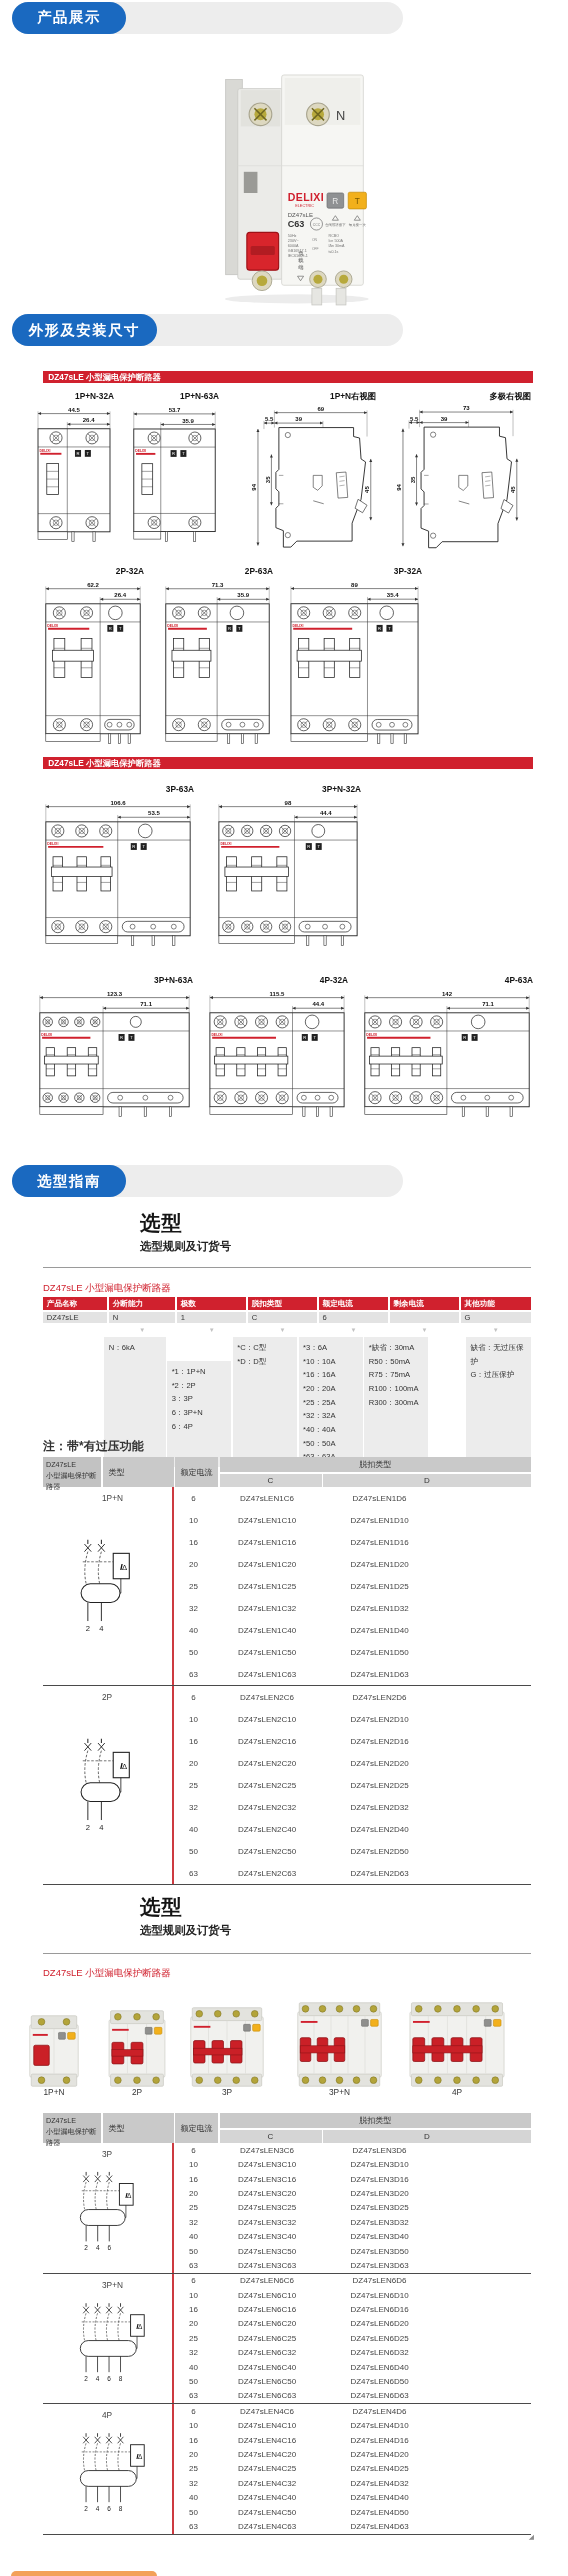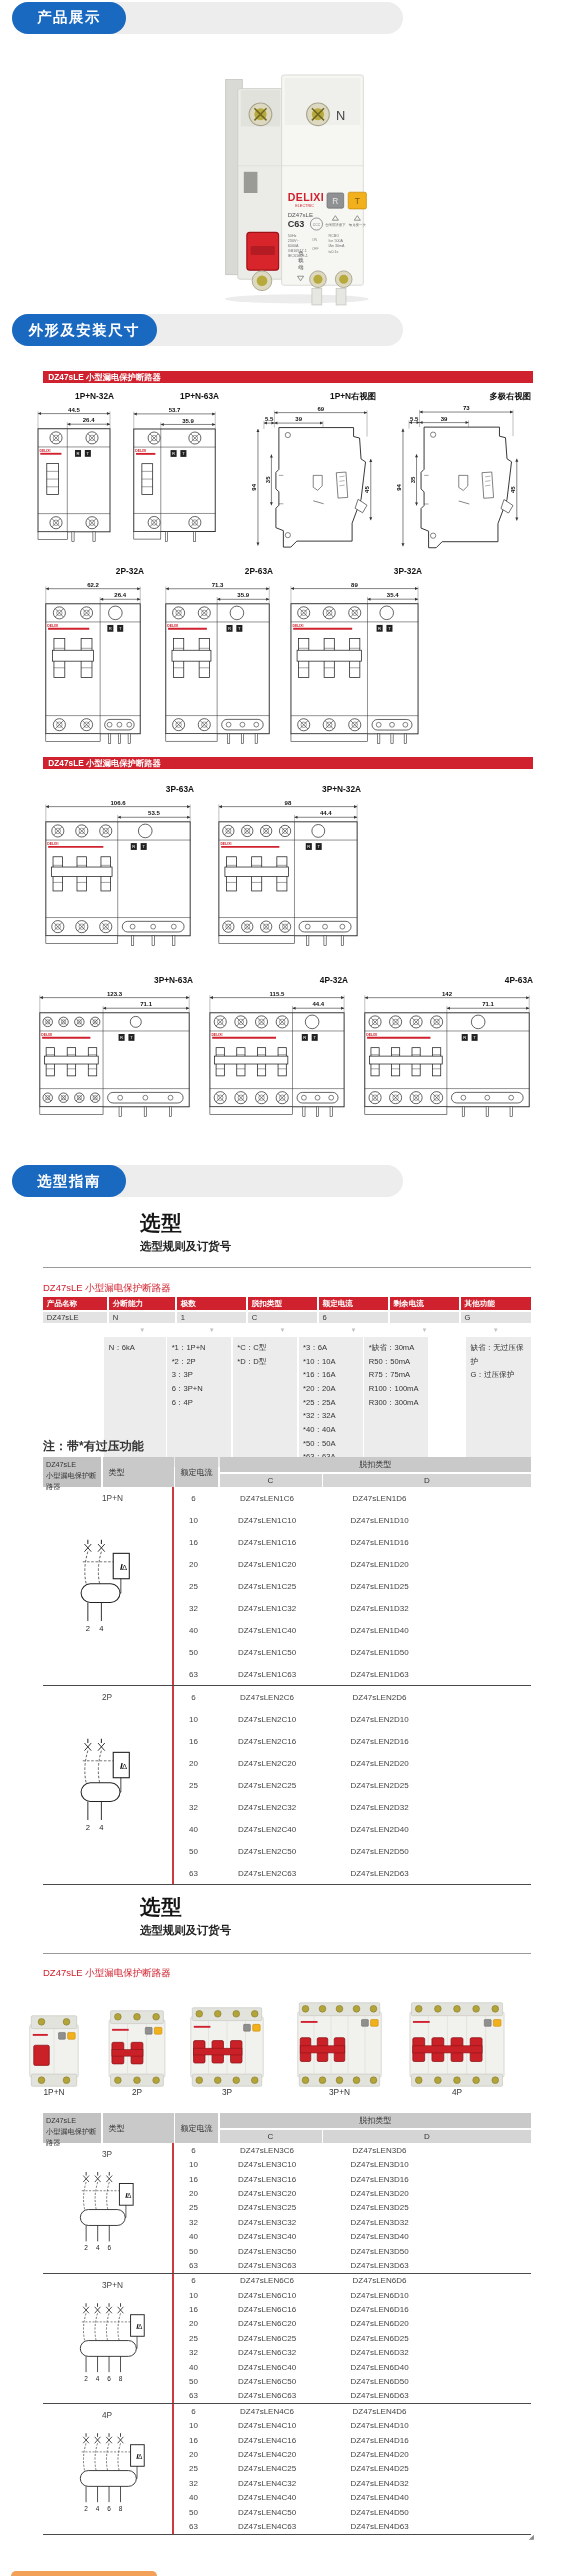--- a/index.html
+++ b/index.html
@@ -994,21 +994,21 @@
         <div class="rt-cell" style="width: 70px;">▼</div>
         <div class="rt-cell" style="width: 70px;">▼</div>
         <div class="rt-cell" style="width: 70px;">▼</div>
         <div class="rt-cell" style="width: 71px;">▼</div>
       </div>
     <div class="rt-row rt-opts" id="rule-opts">
         <div class="rt-cell empty" style="width: 65px;"></div>
         <div class="rt-cell" style="width: 67px;">
           <div>N：6kA</div>
         </div>
-        <div class="rt-cell" style="width: 70px;">
+        <div class="rt-cell" style="width: 70px; margin-top: 24px;">
           <div>*1：1P+N</div>
           <div>*2：2P</div>
           <div>3：3P</div>
           <div>6：3P+N</div>
           <div>6：4P</div>
         </div>
         <div class="rt-cell" style="width: 70px;">
           <div>*C：C型</div>
           <div>*D：D型</div>
         </div>

